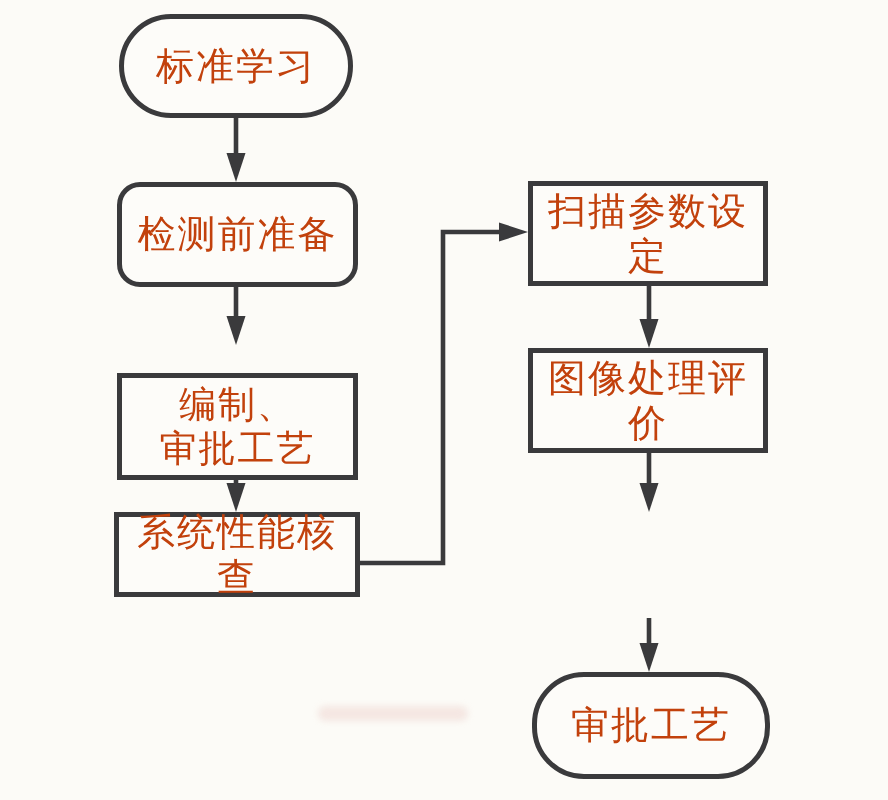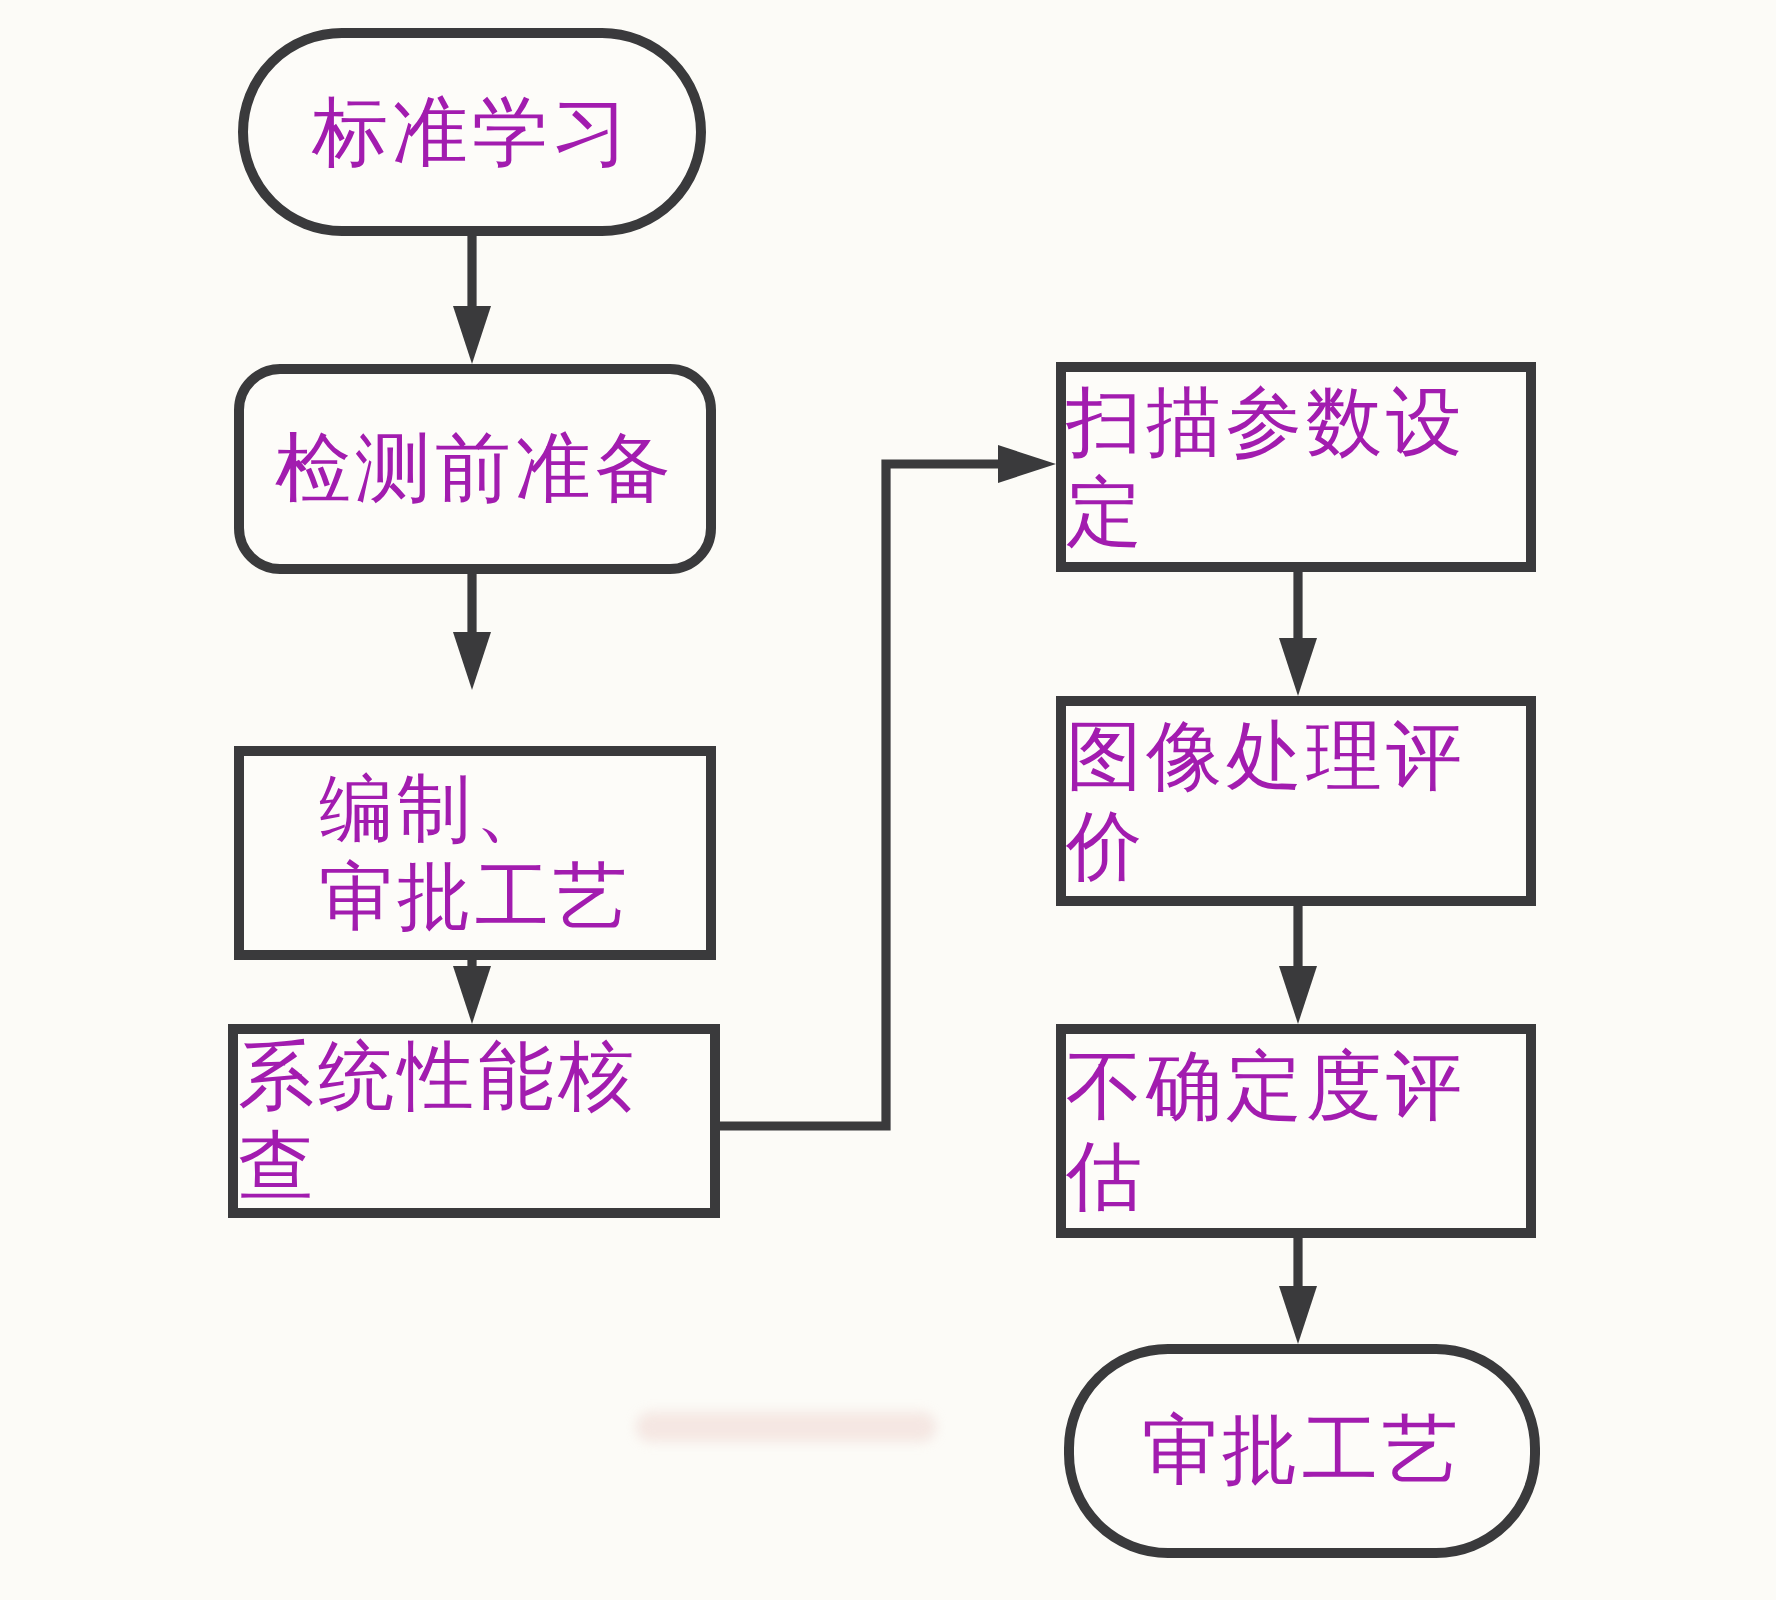--- a/index.html
+++ b/index.html
@@ -12,36 +12,36 @@
   .canvas {
     position: relative;
     width: 888px; height: 800px;
     background: #fcfbf7;
   }
   .node {
     position: absolute;
     box-sizing: border-box;
     border: 5px solid #3a3a3c;
     background: #fdfcf9;
-    color: #a21caf;
+    color: #c2410c;
     display: flex;
     align-items: center;
     justify-content: center;
-    text-align: left;
+    text-align: center;
     font-size: 38px;
     line-height: 1.18;
     letter-spacing: 2px;
     white-space: pre-line;
   }
   .stadium { border-radius: 52px; }
   
   .n-standard   { left: 119px; top: 14px;  width: 234px; height: 104px; }
   .n-prep       { left: 117px; top: 182px; width: 241px; height: 105px; border-radius: 23px; }
   .n-procedure  { left: 117px; top: 345px; width: 241px; height: 107px; font-size: 37px; margin-top: 28px; }
-  .n-syscheck   { left: 114px; top: 512px; width: 246px; height: 97px; }
+  .n-syscheck   { left: 114px; top: 512px; width: 246px; height: 85px; }
   .n-scan       { left: 528px; top: 181px; width: 240px; height: 105px; }
   .n-imageeval  { left: 528px; top: 348px; width: 240px; height: 105px; }
   .n-uncert     { left: 528px; top: 512px; width: 240px; height: 107px; }
   .n-output     { left: 532px; top: 672px; width: 238px; height: 107px; }
   svg.edges {
     position: absolute;
     left: 0; top: 0;
     width: 888px; height: 800px;
     pointer-events: none;
   }
@@ -117,23 +117,20 @@
   </div>
 
   <div class="node n-scan">
     <span>扫描参数设定</span>
   </div>
 
   <div class="node n-imageeval">
     <span>图像处理评价</span>
   </div>
 
-  <div class="node n-uncert">
-    <span>不确定度评估</span>
-  </div>
 
   <div class="node stadium n-output">
     <span>审批工艺</span>
   </div>
 
   <div class="watermark-smudge"></div>
 
 </div>
 
 </body></html>

